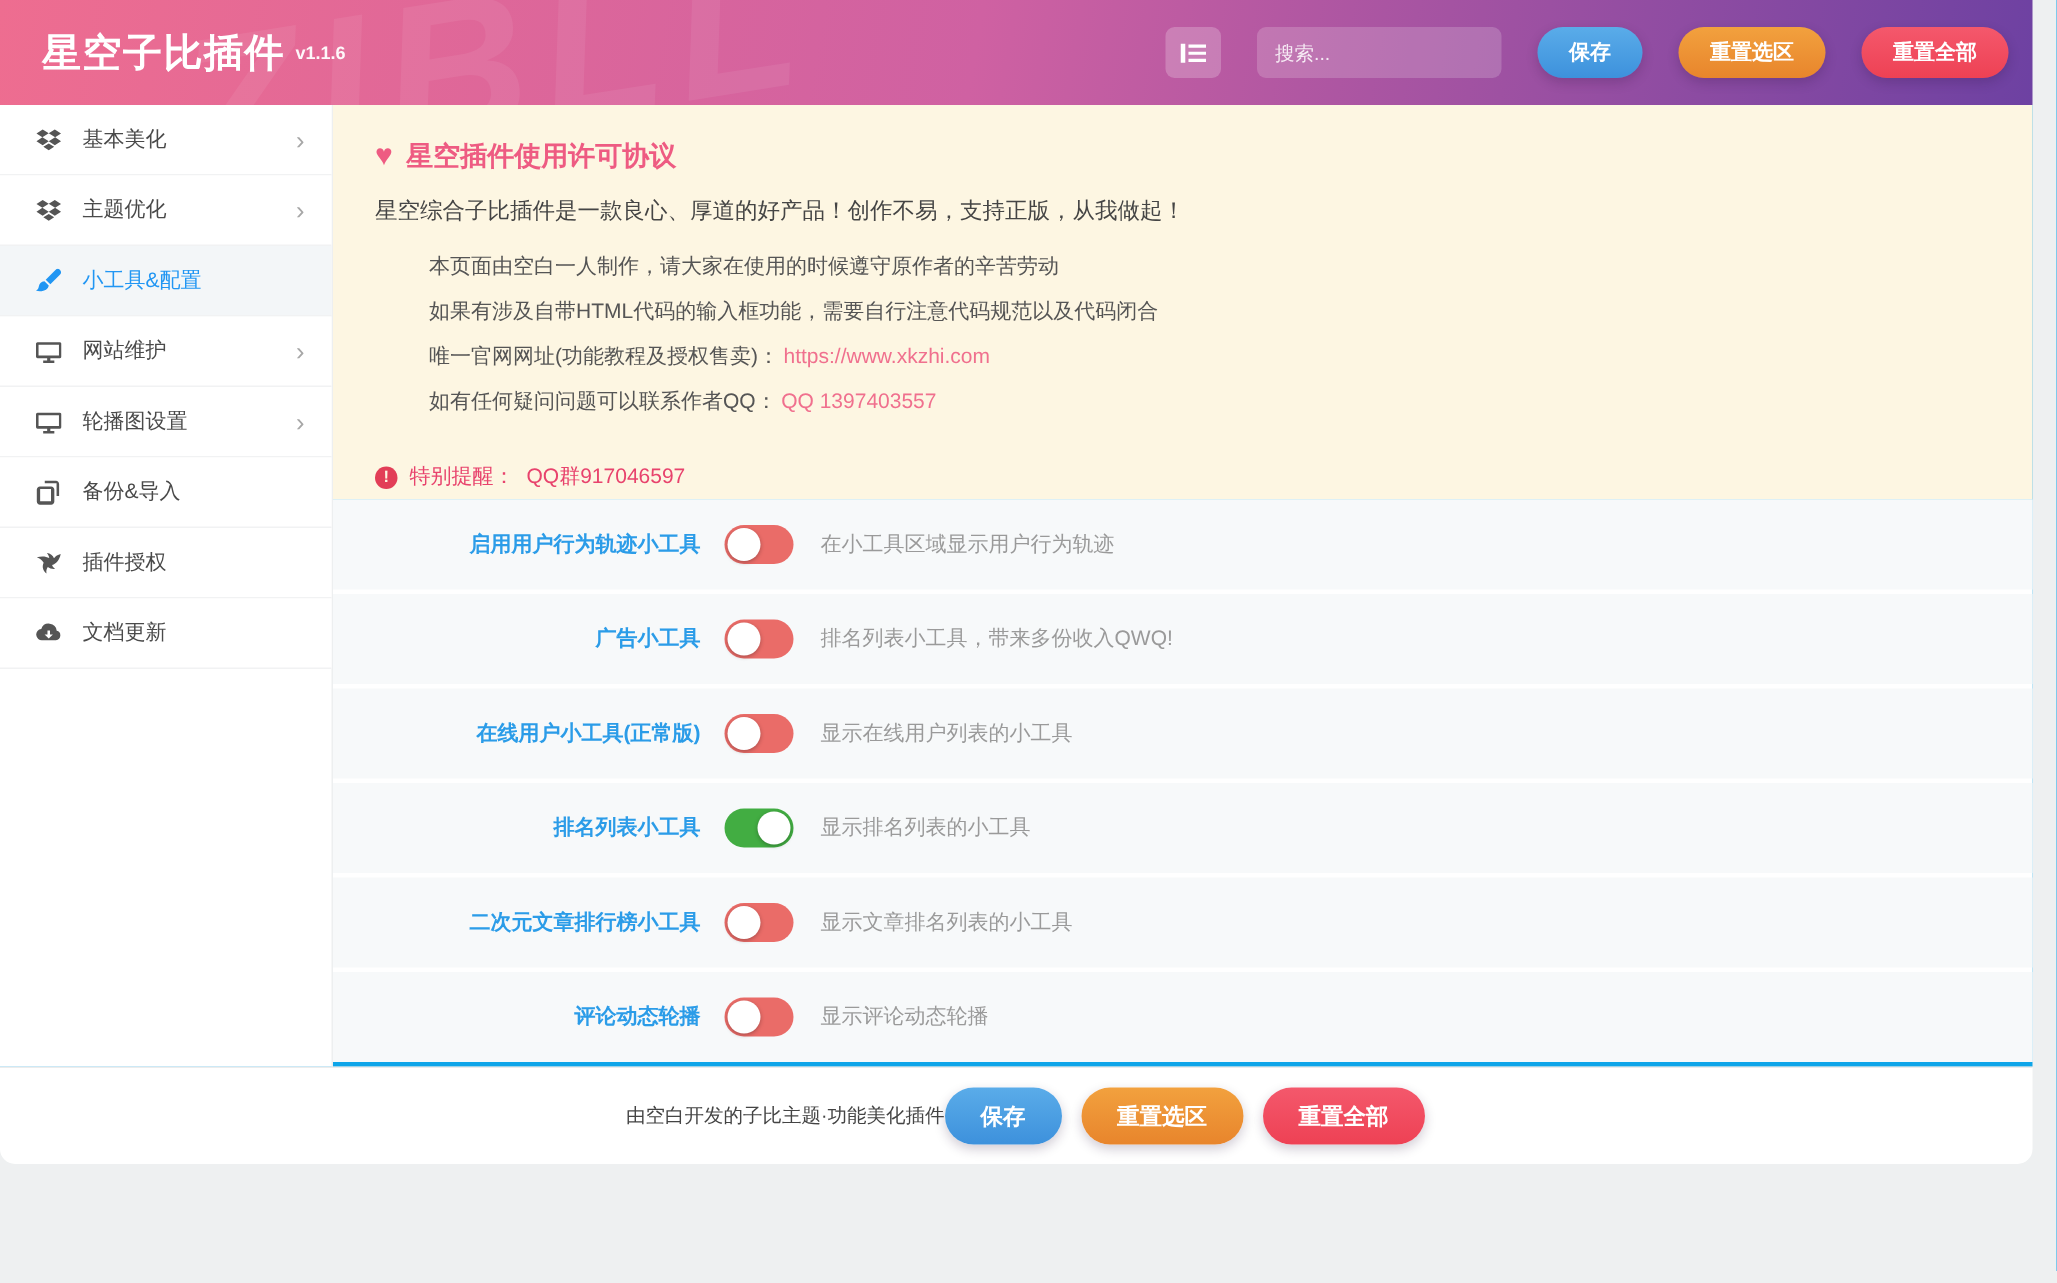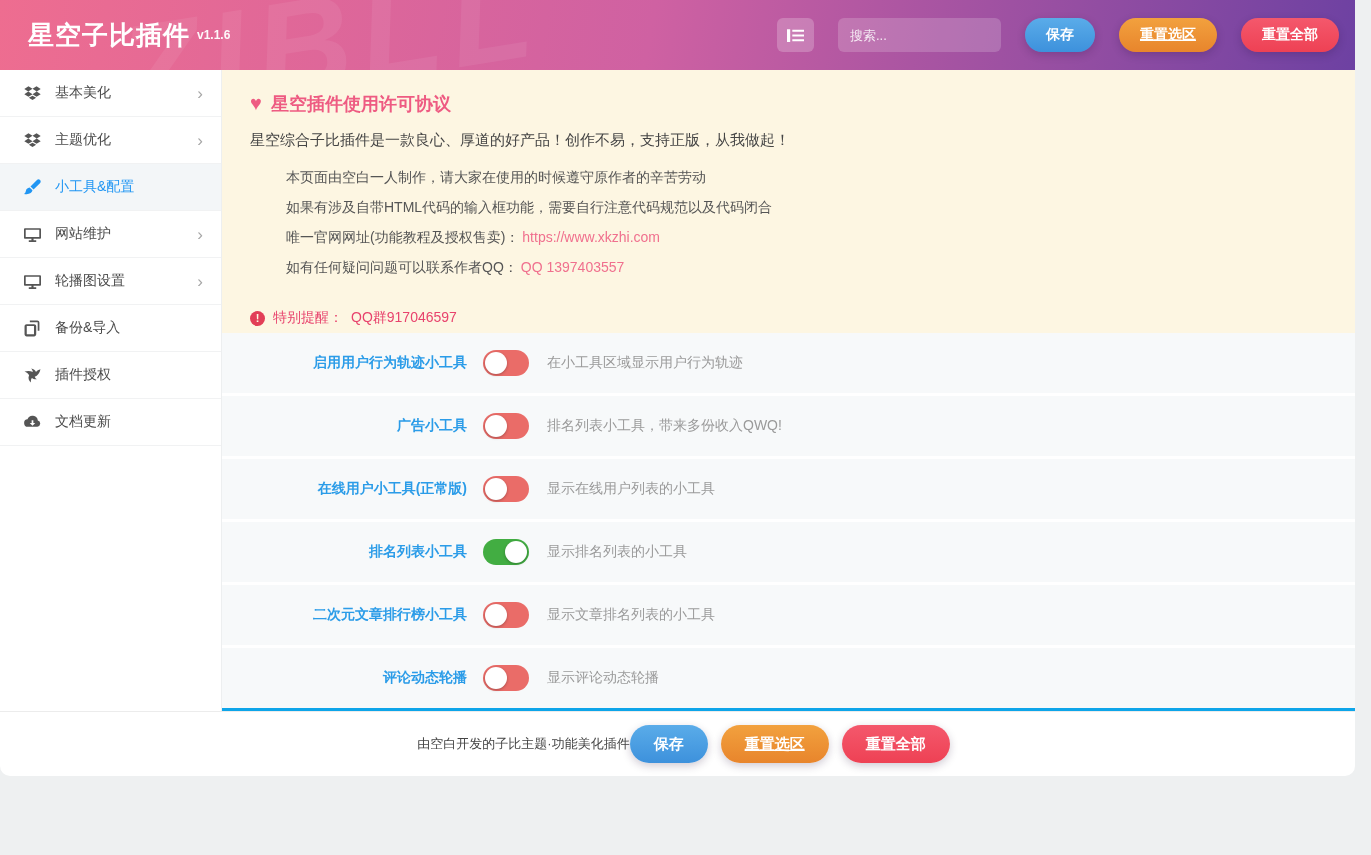--- a/index.html
+++ b/index.html
@@ -39,21 +39,21 @@
     padding:0 12px; outline:none; font-family:"Liberation Sans",sans-serif;
   }
   .search-input::placeholder { color:rgba(255,255,255,0.85); }
   .btn {
     height:34px; border:none; border-radius:18px; cursor:pointer;
     color:#fff; font-weight:bold; font-size:14px; padding:0 21px;
     box-shadow:0 3px 8px rgba(40,20,60,0.22);
     font-family:"Liberation Sans", sans-serif; white-space:nowrap;
   }
   .btn-blue   { background:linear-gradient(180deg,#5aace9,#3d91dc); }
-  .btn-orange { background:linear-gradient(180deg,#f2a13e,#e8852c);text-decoration:underline; }
+  .btn-orange { background:linear-gradient(180deg,#f2a13e,#e8852c); }
   .btn-red    { background:linear-gradient(180deg,#f4586c,#ee4154); }
 
   
   .app-body { display:flex; background:#0ea5e9; }
   .sidebar { width:222px; min-height:641px; background:#fff; border-right:1px solid #edeff0; }
   .side-item {
     height:47px; display:flex; align-items:center;
     padding:0 18px 0 24px; border-bottom:1px solid #f1f2f3;
     color:#4a4a4a; font-size:14px; cursor:pointer; background:#fff;
   }

